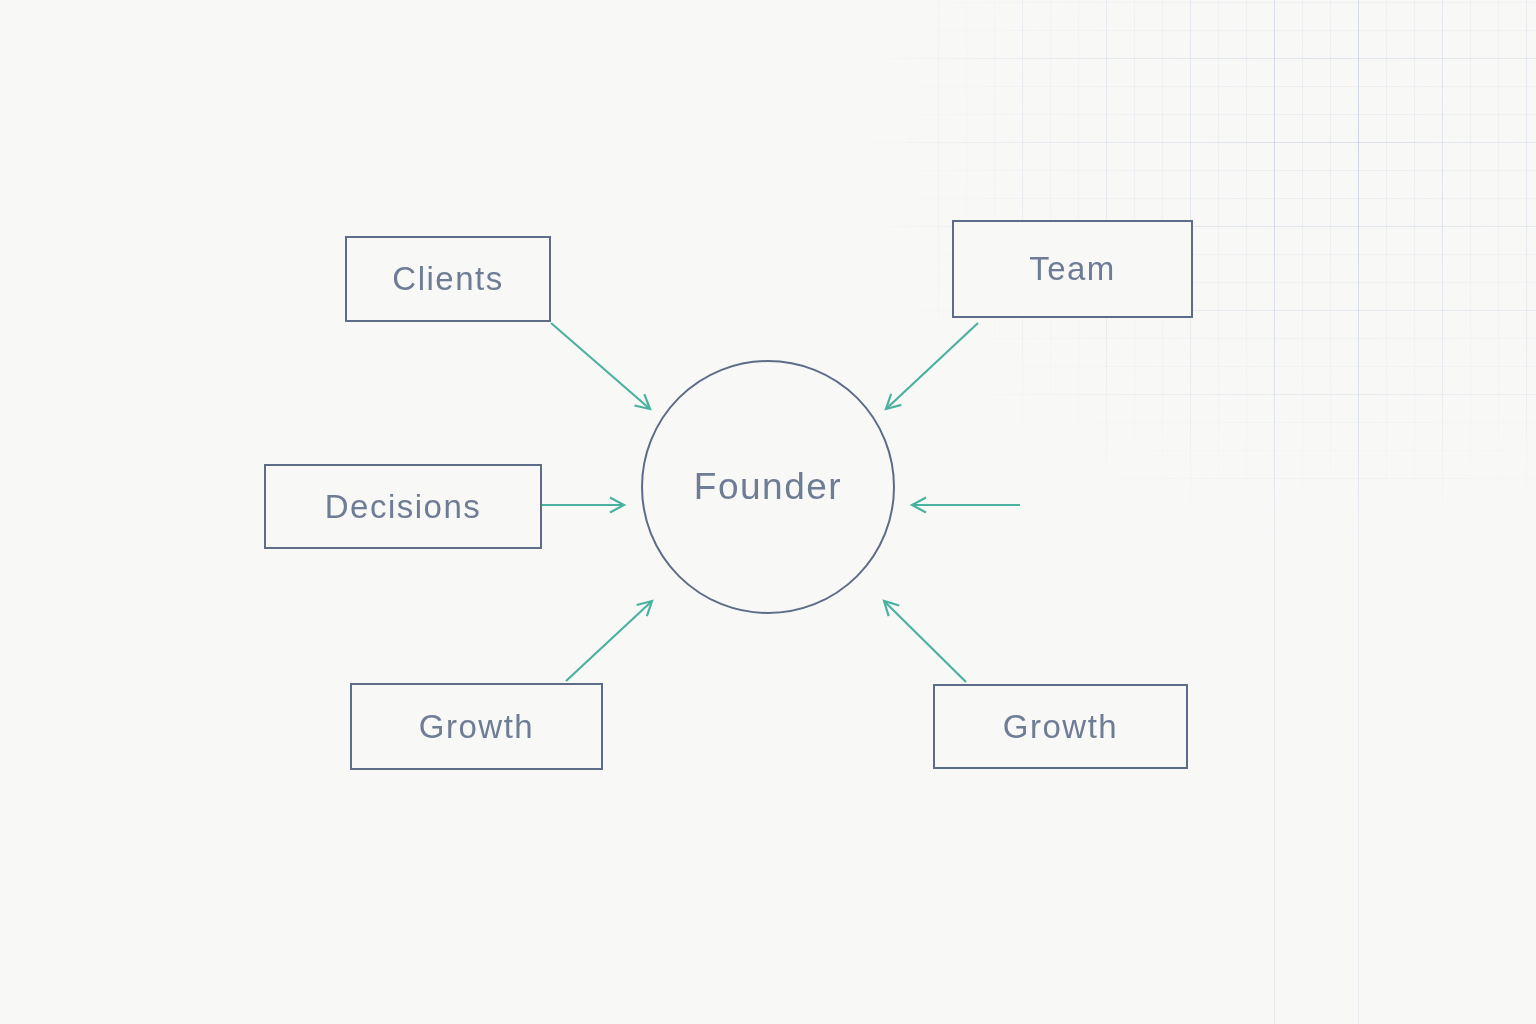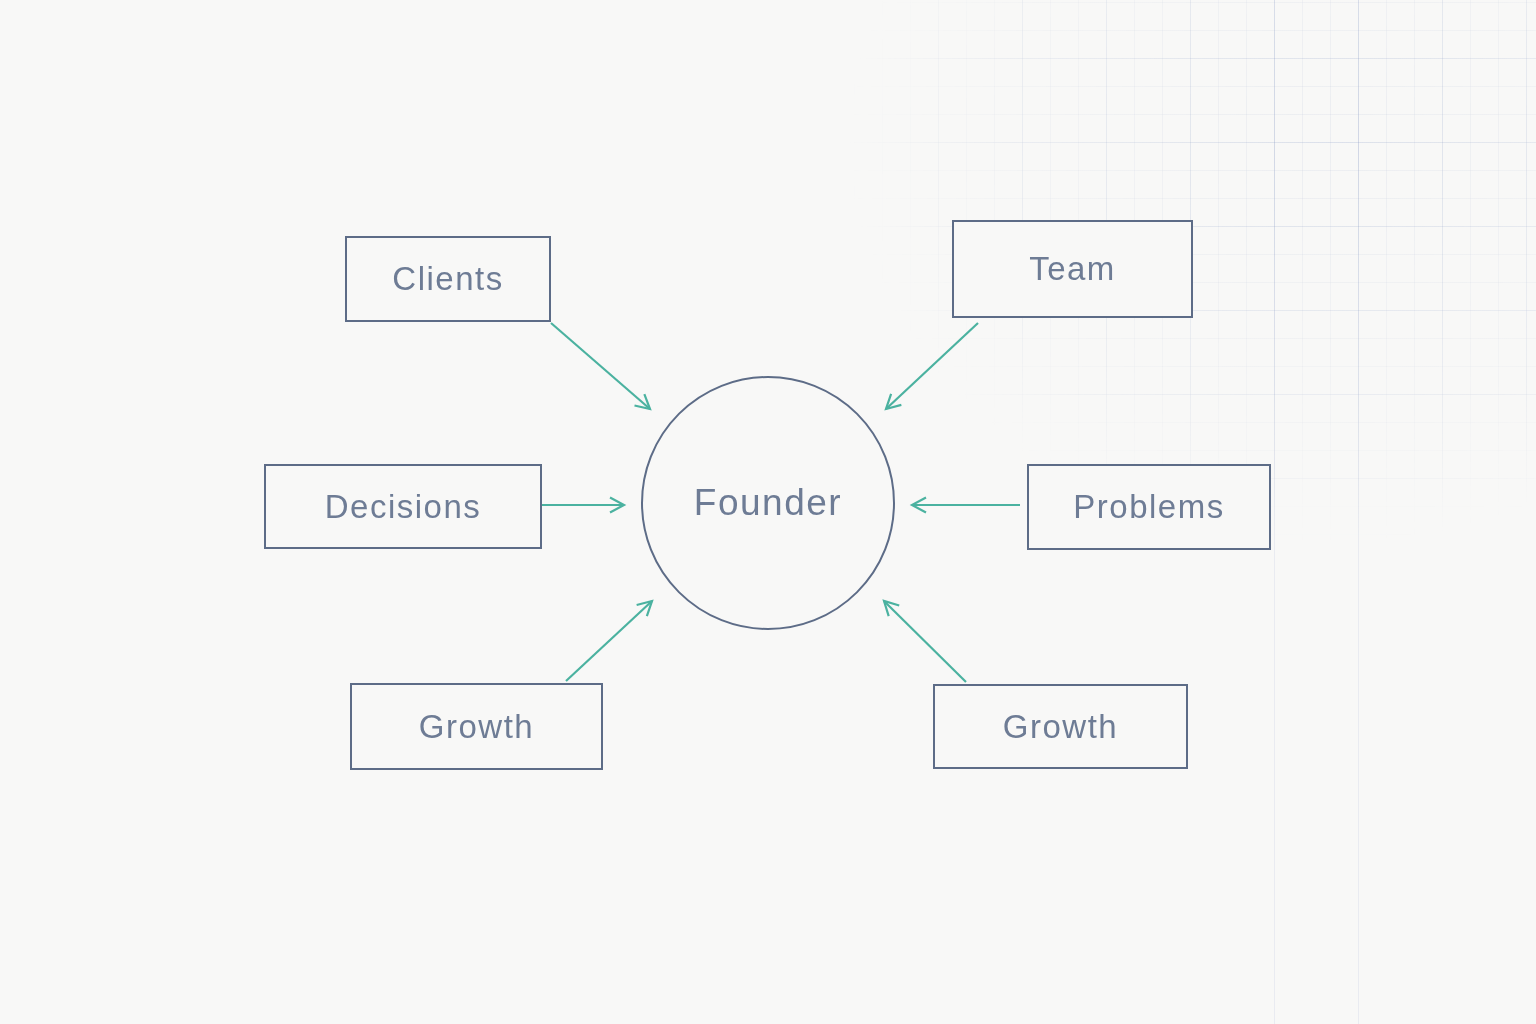--- a/index.html
+++ b/index.html
@@ -66,21 +66,21 @@
   }
   .node-box-clients      { left: 345px;  top: 236px; width: 206px; height: 86px; }
   .node-box-team         { left: 952px;  top: 220px; width: 241px; height: 98px; }
   .node-box-decisions    { left: 264px;  top: 464px; width: 278px; height: 85px; }
   .node-box-problems     { left: 1027px; top: 464px; width: 244px; height: 86px; }
   .node-box-growth-left  { left: 350px;  top: 683px; width: 253px; height: 87px; }
   .node-box-growth-right { left: 933px;  top: 684px; width: 255px; height: 85px; }
 
   .node-circle-founder {
     left: 641px;
-    top: 376px;
+    top: 360px;
     width: 254px;
     height: 254px;
     border-radius: 50%;
   }
   .node-circle-founder .label {
     font-size: 37px;
     letter-spacing: 1.5px;
   }
 </style>
 </head>
@@ -111,23 +111,20 @@
   </div>
 
   <div class="node node-box-team">
     <span class="label">Team</span>
   </div>
 
   <div class="node node-box-decisions">
     <span class="label">Decisions</span>
   </div>
 
-  <div class="node node-box-problems">
-    <span class="label">Problems</span>
-  </div>
 
   <div class="node node-box-growth-left">
     <span class="label">Growth</span>
   </div>
 
   <div class="node node-box-growth-right">
     <span class="label">Growth</span>
   </div>
 
   <div class="node node-circle-founder">

